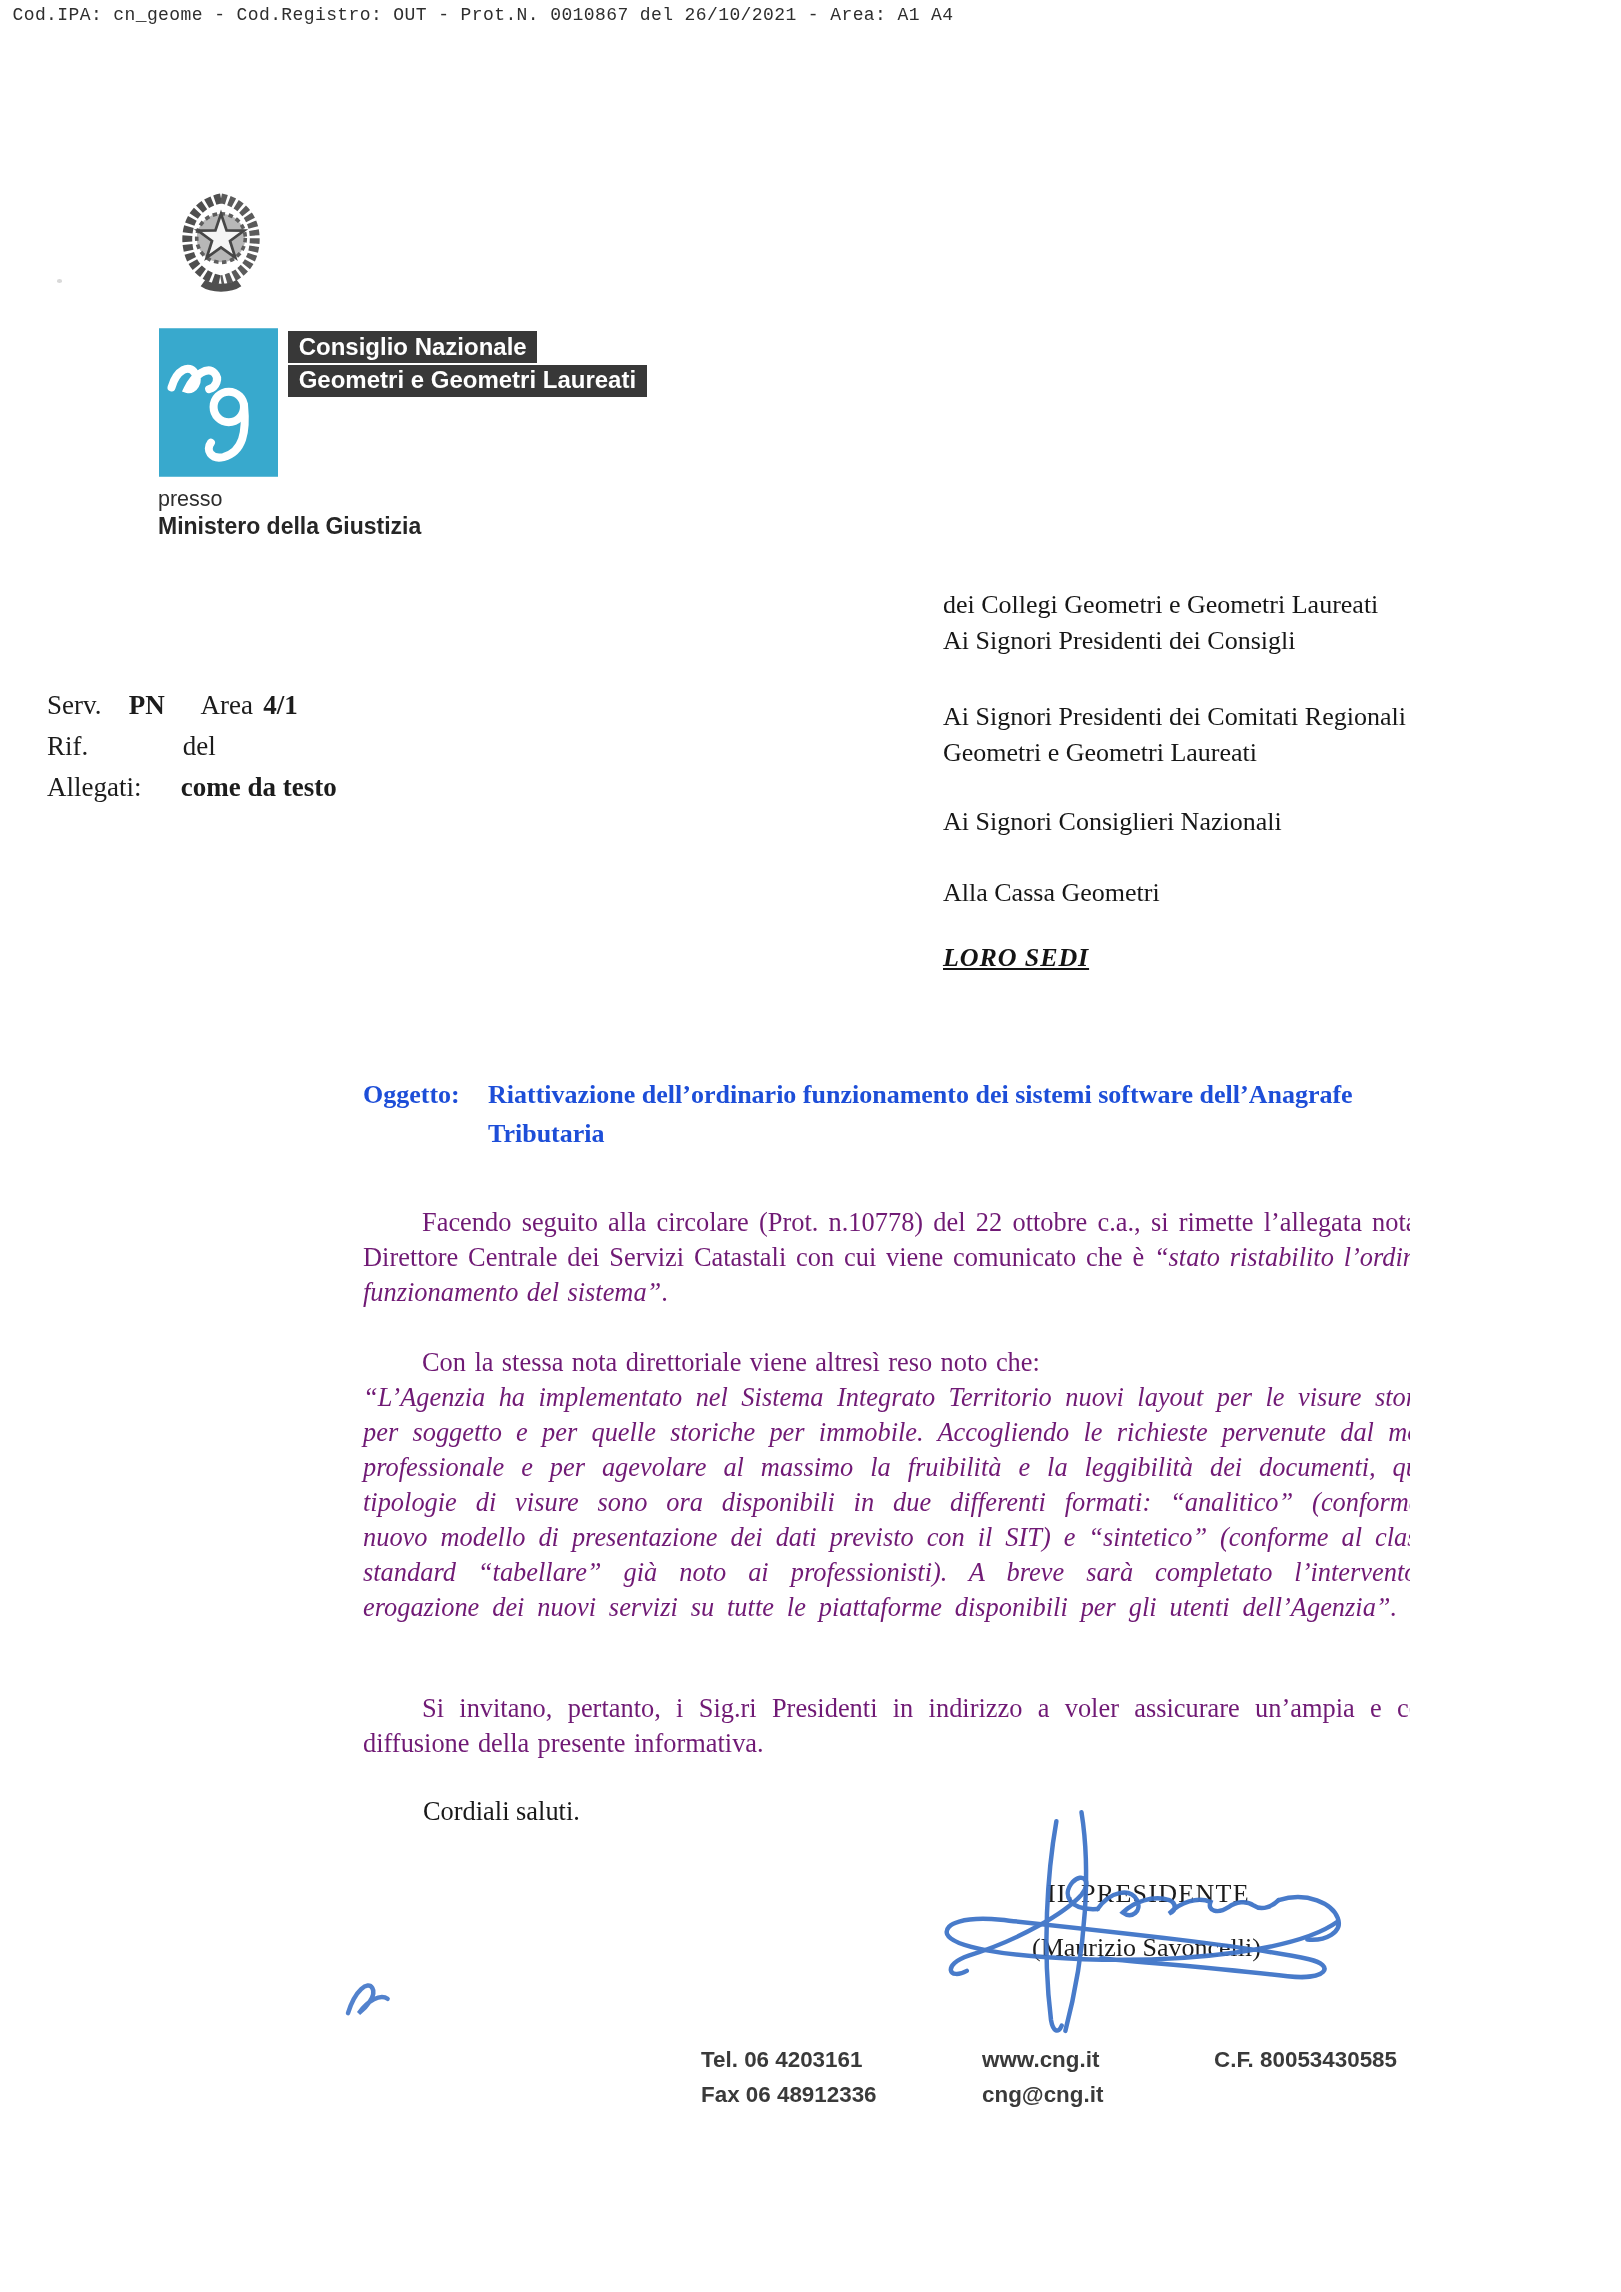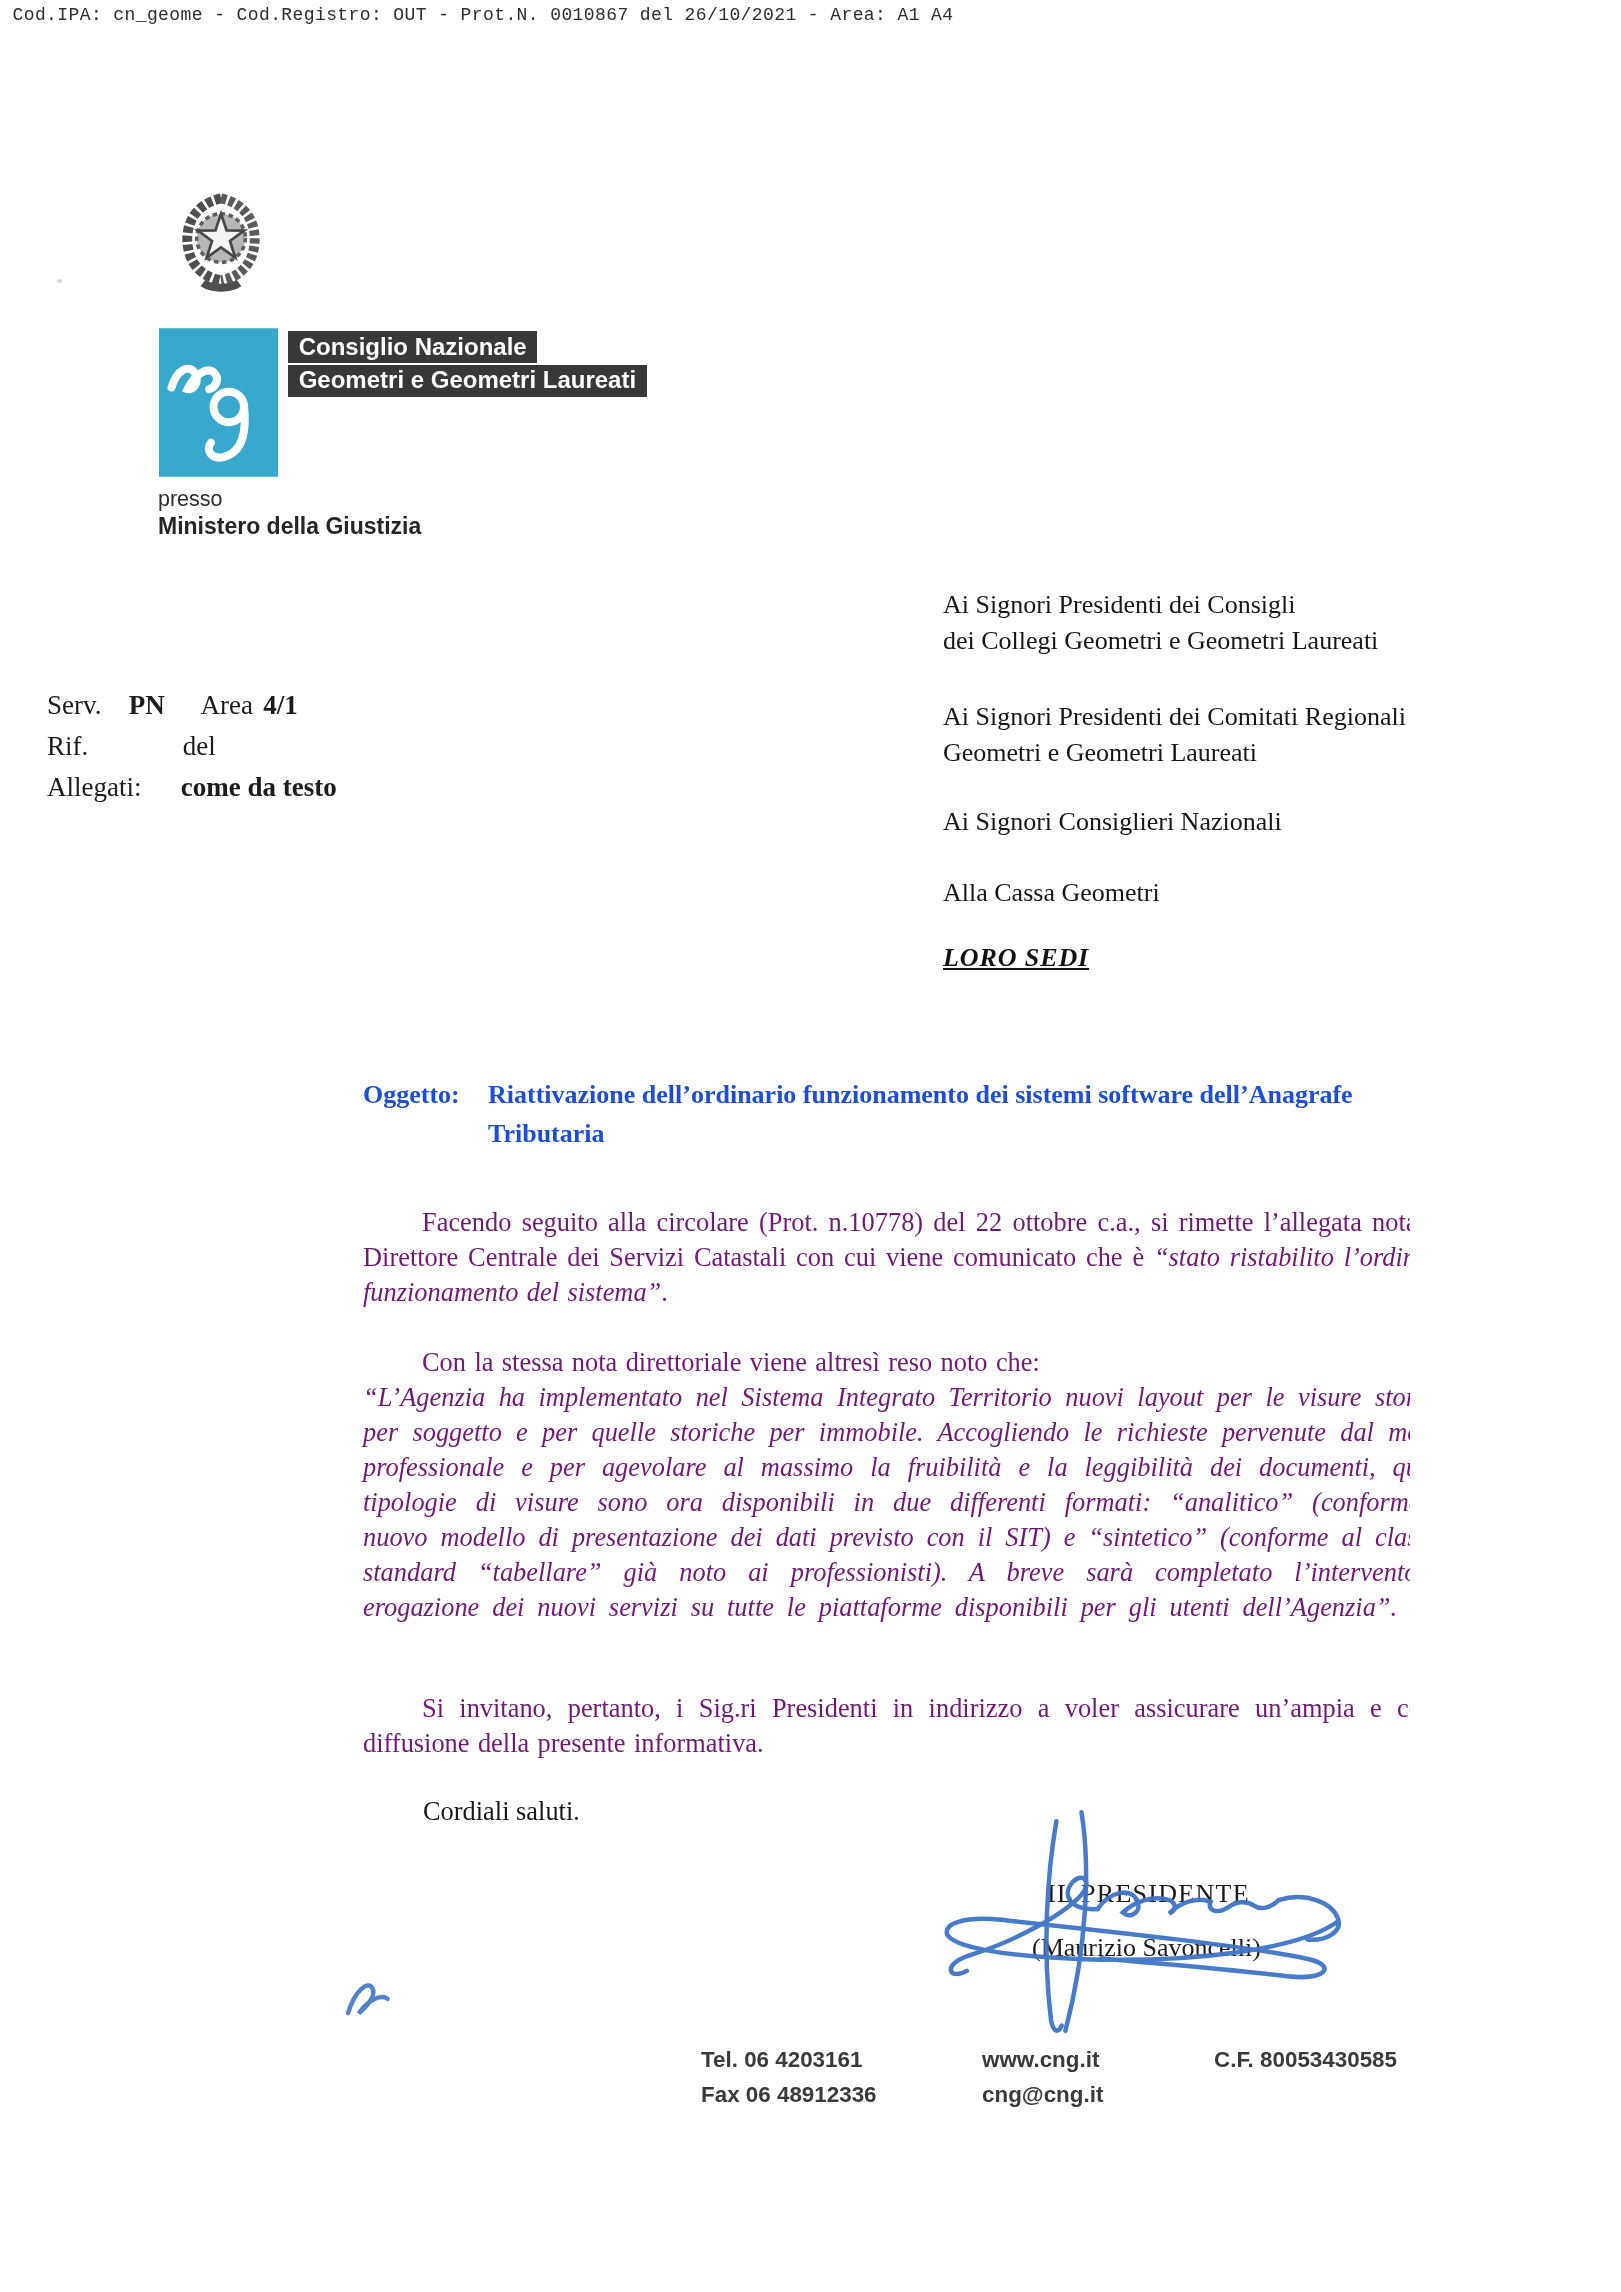--- a/index.html
+++ b/index.html
@@ -102,22 +102,22 @@
       <span class="lbl w144">Rif.</span>
       <span class="lbl">del</span>
     </div>
     <div>
       <span class="lbl w142">Allegati:</span>
       <span class="lbl b">come da testo</span>
     </div>
   </div>
 
   <div class="abs recip" style="left:943px;top:587px;">
+    <div>dei Collegi Geometri e Geometri Laureati</div>
     <div>Ai Signori Presidenti dei Consigli</div>
-    <div>dei Collegi Geometri e Geometri Laureati</div>
   </div>
   <div class="abs recip" style="left:943px;top:699px;">
     <div>Ai Signori Presidenti dei Comitati Regionali</div>
     <div>Geometri e Geometri Laureati</div>
   </div>
   <div class="abs recip" style="left:943px;top:804px;text-align:right;">Ai Signori Consiglieri Nazionali</div>
   <div class="abs recip" style="left:943px;top:875px;">Alla Cassa Geometri</div>
   <div class="abs lorosedi" style="left:943px;top:943px;">LORO SEDI</div>
 
   <div class="abs subject" style="left:363px;top:1075px;">

